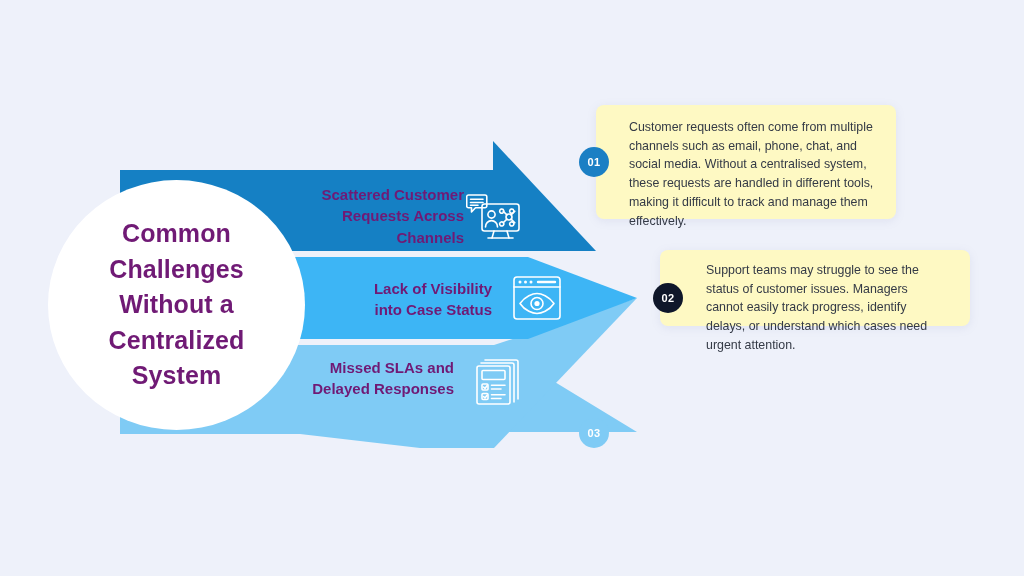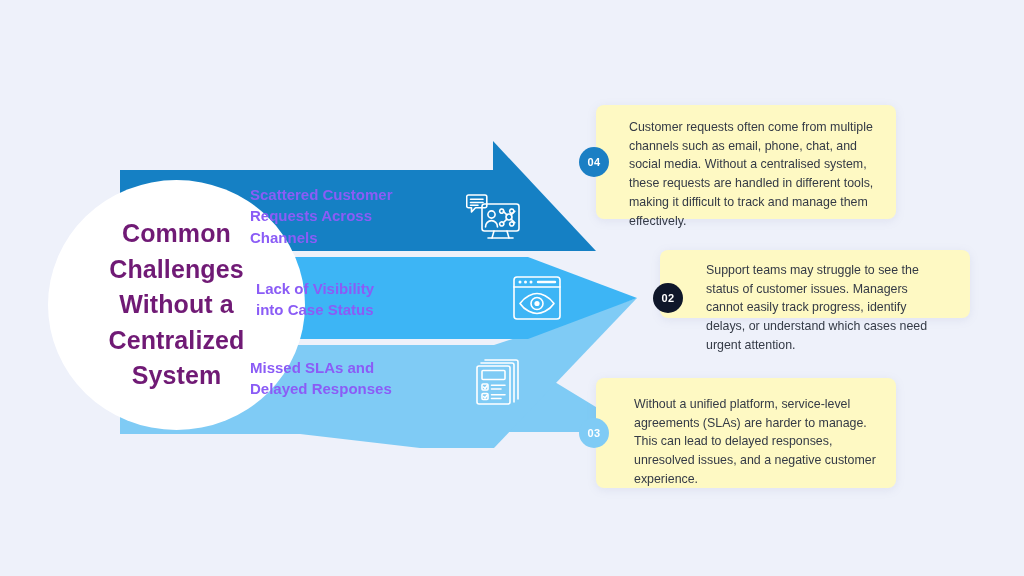--- a/index.html
+++ b/index.html
@@ -26,41 +26,42 @@
     color:#701a75;
     font-size:25px; font-weight:bold;
     line-height:1.42; text-align:center;
     letter-spacing:0.1px;
     white-space:pre-line;
   }
 
   
   .arrow-label {
     position:absolute; z-index:7;
-    color:#8b5cf6; font-size:15px; font-weight:bold;
+    color:#701a75; font-size:15px; font-weight:bold;
     line-height:1.42; white-space:pre-line;
+    text-align:right;
   }
   #lbl1 { left:250px; top:184px; width:214px; }
   #lbl2 { left:256px; top:278px; width:236px; }
   #lbl3 { left:250px; top:357px; width:204px; }
 
   
   .arrow-icon { position:absolute; z-index:7; }
   #ico1 { left:466px; top:192px; }
   #ico2 { left:512px; top:274px; }
   #ico3 { left:472px; top:355px; }
 
   
   .card {
     position:absolute; z-index:4;
     background:#fef9c3; border-radius:8px;
     box-shadow:0 2px 10px rgba(120,135,180,0.13);
   }
   #card1 { left:596px; top:105px;  width:300px; height:114px; }
-  #card2 { left:660px; top:250px;  width:310px; height:68px;text-decoration:underline;  }
+  #card2 { left:660px; top:250px;  width:310px; height:76px;text-decoration:underline;  }
   #card3 { left:596px; top:378px;  width:300px; height:110px; }
 
   .card-text {
     position:absolute;
     color:#343a46; font-size:12.4px; line-height:1.51;
   }
   #card1 .card-text { left:33px; top:13px;  width:254px; }
   #card2 .card-text { left:46px; top:11px;  width:232px; }
   #card3 .card-text { left:38px; top:17px;  width:244px; }
 
@@ -159,21 +160,18 @@
     <path d="M11.5 41.5 L13 43 L15 40.2"></path>
     <path d="M19.5 39.8 H33 M19.5 43.5 H29"></path>
   </svg>
 
   <div class="card" id="card1">
     <div class="card-text">Customer requests often come from multiple channels such as email, phone, chat, and social media. Without a centralised system, these requests are handled in different tools, making it difficult to track and manage them effectively.</div>
   </div>
   <div class="card" id="card2">
     <div class="card-text">Support teams may struggle to see the status of customer issues. Managers cannot easily track progress, identify delays, or understand which cases need urgent attention.</div>
   </div>
-  <div class="card" id="card3">
-    <div class="card-text">Without a unified platform, service-level agreements (SLAs) are harder to manage. This can lead to delayed responses, unresolved issues, and a negative customer experience.</div>
-  </div>
 
-  <div class="badge" id="badge1">04</div>
+  <div class="badge" id="badge1">01</div>
   <div class="badge" id="badge2">02</div>
   <div class="badge" id="badge3">03</div>
 
 </div>
 
 </body></html>

